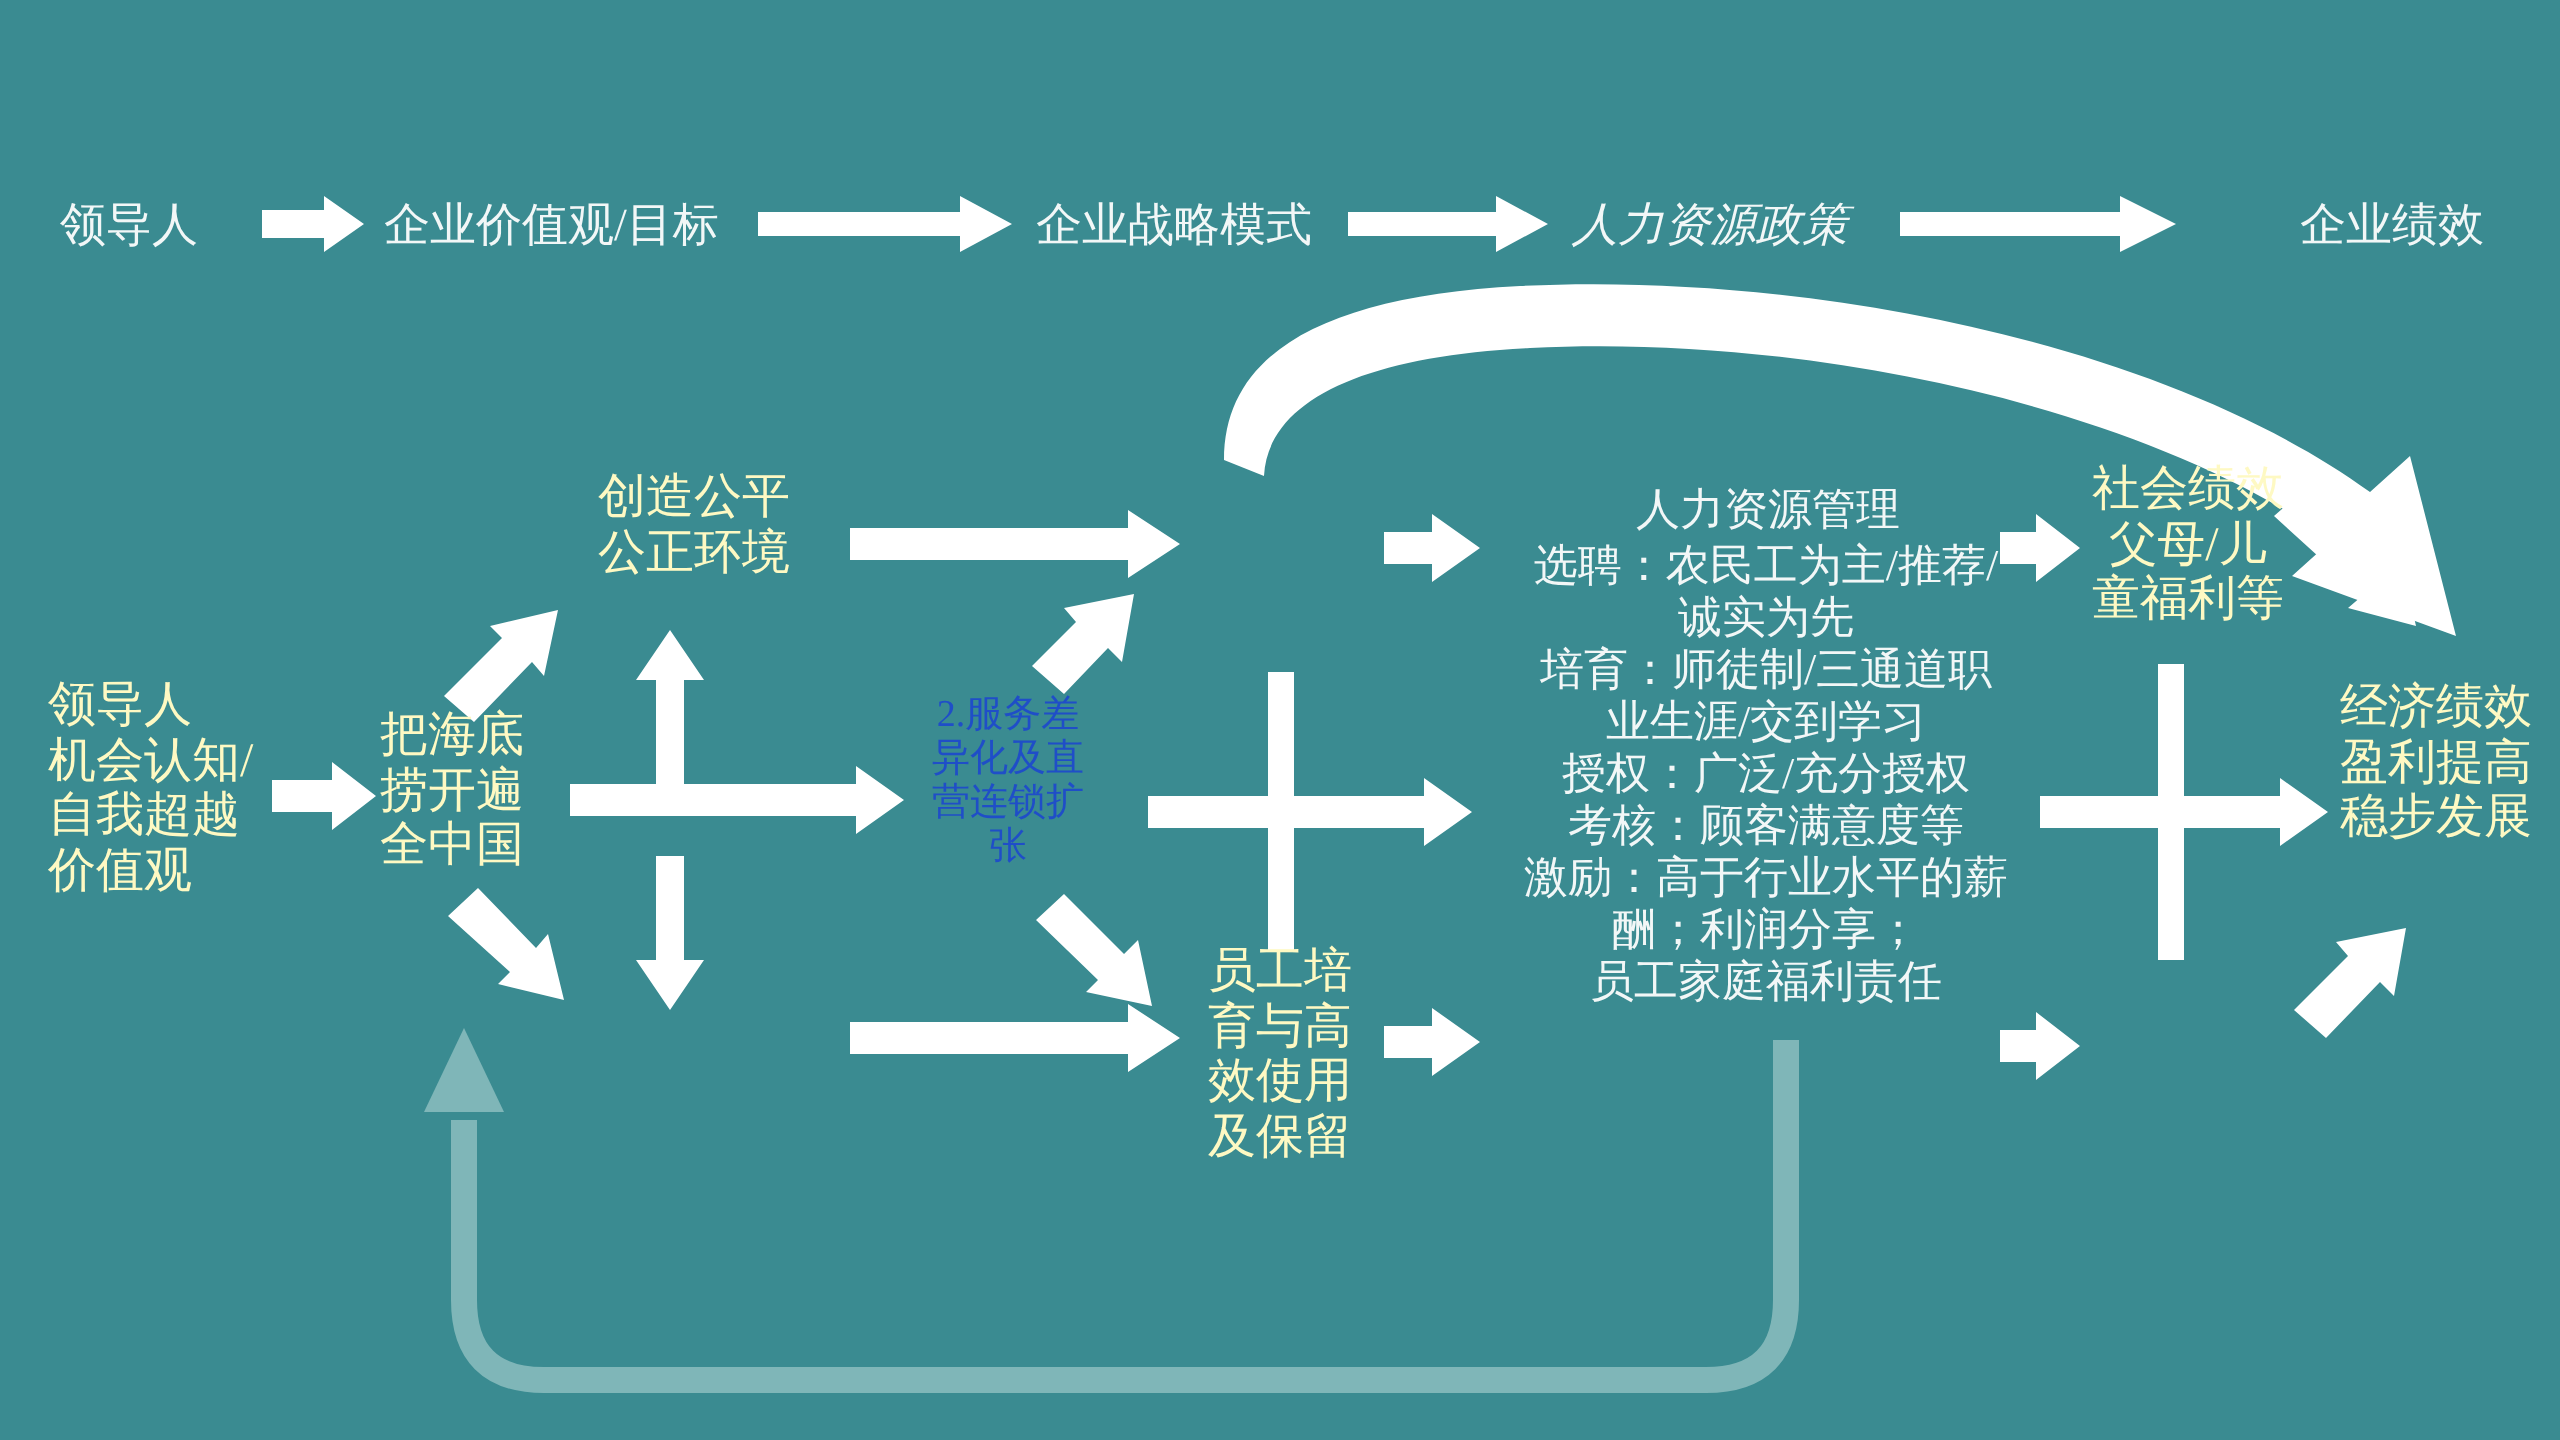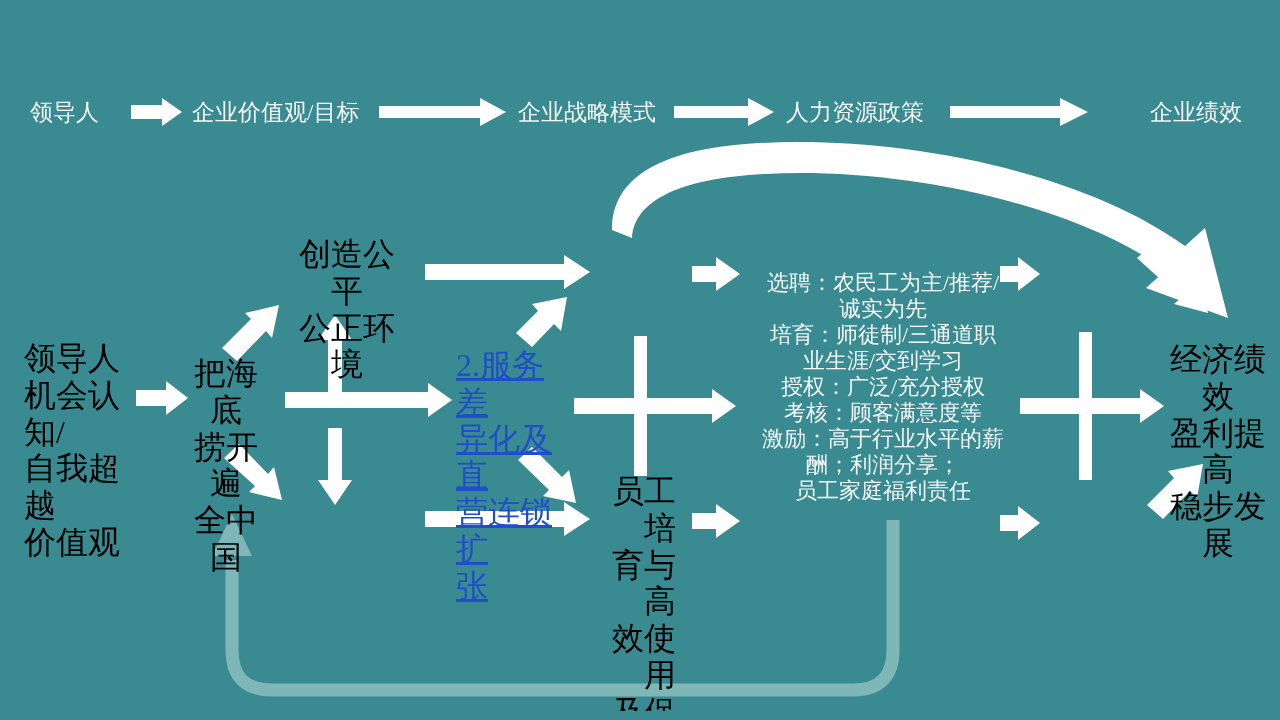--- a/index.html
+++ b/index.html
@@ -17,22 +17,22 @@
   }
   .svg-layer {
     position: absolute;
     left: 0; top: 0;
     width: 1280px;
     height: 720px;
     pointer-events: none;
   }
   .node {
     position: absolute;
-    color: #000000;
-    font-size: 32px;
+    color: #fef9c3;
+    font-size: 24px;
     line-height: 1.15;
     white-space: pre-line;
     text-align: center;
   }
   .node.left { text-align: left; }
   .top-label {
     position: absolute;
     color: #f2f7f7;
     font-size: 23px;
     line-height: 1.1;
@@ -48,39 +48,38 @@
   }
   .hr-title {
     position: absolute;
     color: #f2f7f7;
     font-size: 22px;
     white-space: nowrap;
   }
   .link-node {
     position: absolute;
     color: #1f4ec8;
-    font-size: 32px;
+    font-size: 19px;
     line-height: 1.15;
     white-space: pre-line;
-    text-align: left;
-    text-decoration: underline;
+    text-align: center;
     text-decoration-color: #1f4ec8;
     text-underline-offset: 2px;
     cursor: pointer;
   }
 </style>
 </head>
 <body>
 
 <div id="canvas">
 
   <div class="top-label" style="left:30px; top:100px;">领导人</div>
   <div class="top-label" style="left:192px; top:100px;">企业价值观/目标</div>
   <div class="top-label" style="left:518px; top:100px;">企业战略模式</div>
-  <div class="top-label" style="left:786px; top:100px;">人力资源政策</div>
+  <div class="top-label" style="left:786px; top:100px;font-style:italic;">人力资源政策</div>
   <div class="top-label" style="left:1150px; top:100px;">企业绩效</div>
 
   <svg class="svg-layer" viewBox="0 0 1280 720">
     <defs>
       <style>
         .wa { fill:#ffffff; }
         .fb { fill:none; stroke:#7fb6b8; stroke-width:13; stroke-linecap:butt; }
       </style>
     </defs>
 
@@ -208,29 +207,33 @@
 异化及直
 营连锁扩
 张</div>
 
 
   <div class="node" style="left:596px; top:473px; width:80px;text-align:right;">员工培
 育与高
 效使用
 及保留</div>
 
+  <div class="hr-title" style="left:818px; top:240px;">人力资源管理</div>
   <div class="hr-block" style="left:738px; top:270px; width:290px;text-align:center;">选聘：农民工为主/推荐/
           诚实为先
 培育：师徒制/三通道职
           业生涯/交到学习
 授权：广泛/充分授权
 考核：顾客满意度等
 激励：高于行业水平的薪
           酬；利润分享；
           员工家庭福利责任</div>
 
+  <div class="node" style="left:1036px; top:232px; width:116px;">社会绩效
+父母/儿
+童福利等</div>
 
 
   <div class="node" style="left:1160px; top:341px; width:116px;">经济绩效
 盈利提高
 稳步发展</div>
 
 </div>
 
 </body></html>

